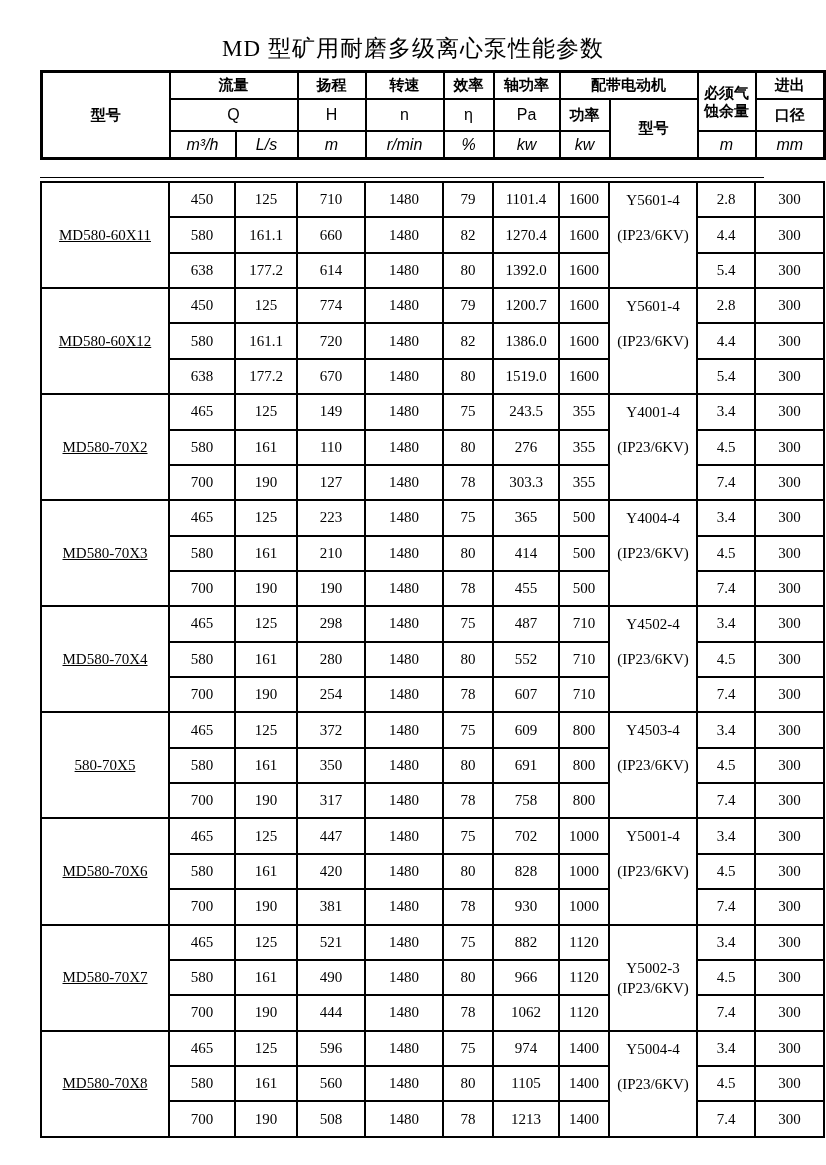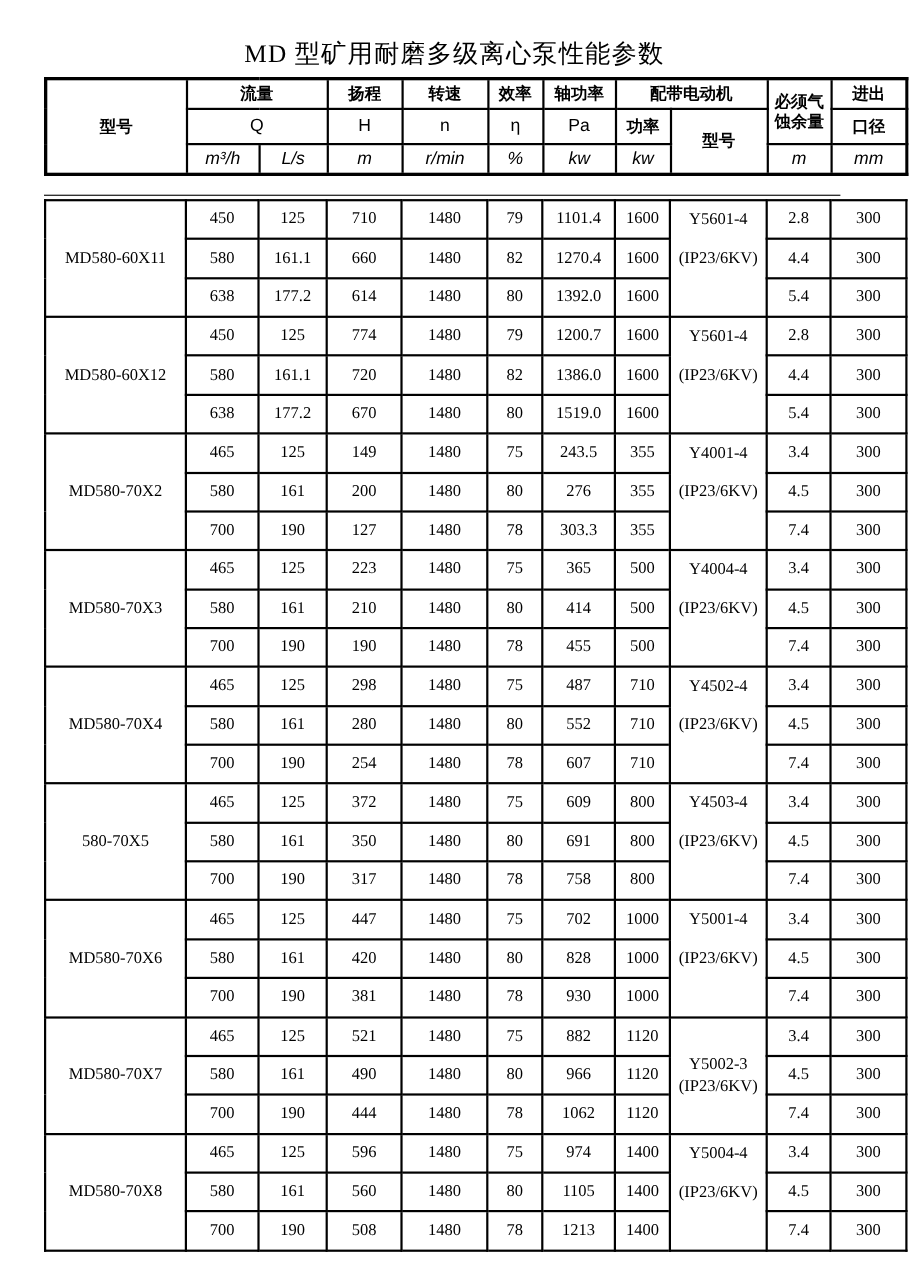--- a/index.html
+++ b/index.html
@@ -14,21 +14,21 @@
   #header-table td{font-family:"Liberation Sans","DejaVu Sans",sans-serif;}
   .hcn{font-weight:bold;font-size:15px;}
   .hlat{font-weight:normal;font-size:16px;}
   .h1 td{height:25px;} .h2 td{height:30px;} .h3 td{height:25px;font-style:italic;}
   .npsh-head div{line-height:18px;}
   
   .pre-rule{position:absolute;left:40px;top:177px;width:724px;height:1px;background:#000;}
   
   #data-table{position:absolute;left:40px;top:181px;width:783px;height:957px;border:2px solid #000;}
   #data-table td{font-size:15px;height:33px;}
-  .model-cell{font-size:15px;}
+  .model-cell{font-size:15px;text-decoration:underline;}
   .motor-cell{font-size:14px;}
   .motor-top{vertical-align:top;border-radius:21px;}
   .motor-top .mline{height:35px;line-height:35px;}
   .motor-center{vertical-align:middle;}
   .motor-center .mline{height:20px;line-height:20px;}
 </style>
 </head>
 <body>
 
 <div class="page">
@@ -193,21 +193,21 @@
           <td rowspan="3" class="motor-cell motor-top">
             <div class="mline">Y4001-4</div>
             <div class="mline">(IP23/6KV)</div>
           </td>
           <td>3.4</td>
           <td>300</td>
         </tr>
         <tr>
           <td>580</td>
           <td>161</td>
-          <td>200</td>
+          <td>110</td>
           <td>1480</td>
           <td>80</td>
           <td>276</td>
           <td>355</td>
           <td>4.5</td>
           <td>300</td>
         </tr>
         <tr>
           <td>700</td>
           <td>190</td>

